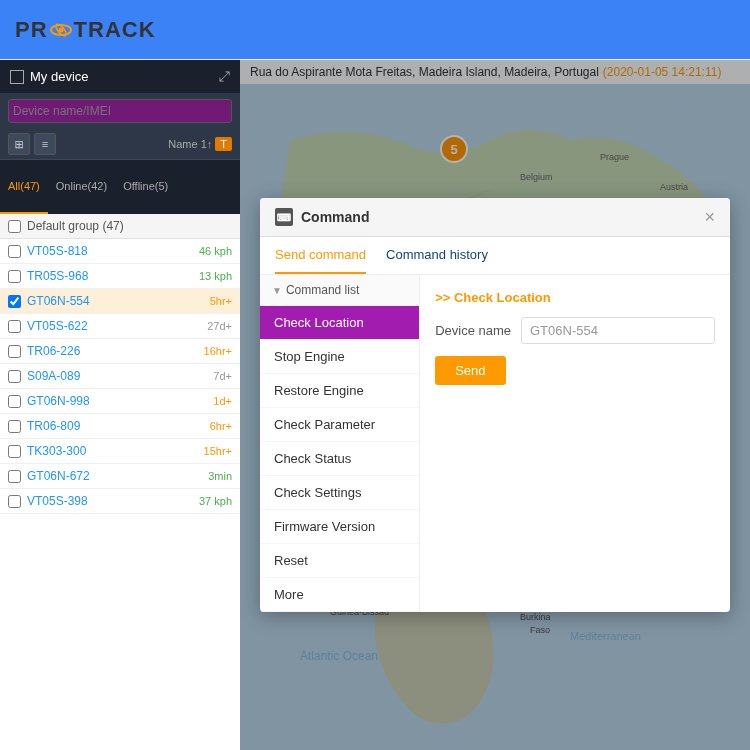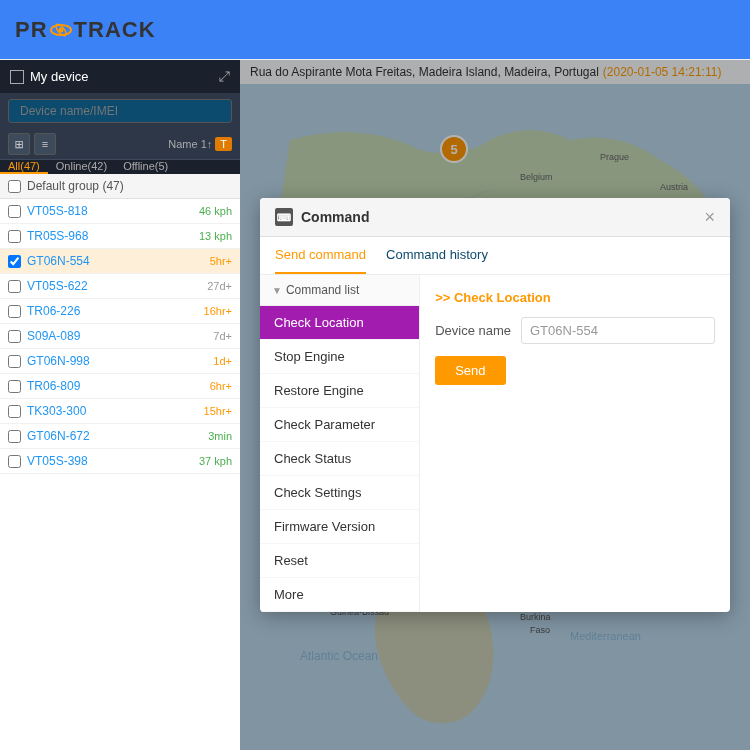--- a/index.html
+++ b/index.html
@@ -75,24 +75,24 @@
       height: 14px;
       border: 1px solid #aaa;
       display: inline-block;
     }
     .sidebar-search {
       padding: 6px 8px;
       background: #2d3748;
     }
     .sidebar-search input {
       width: 100%;
-      padding: 4px 11px;
+      padding: 4px 4px;
       border: 1px solid #555;
       border-radius: 3px;
-      background: #0c4a6e;
+      background: #701a75;
       color: #ccc;
       font-size: 12px;
       outline: none;
     }
     .sidebar-toolbar {
       padding: 4px 8px;
       display: flex;
       align-items: center;
       gap: 4px;
       background: #2d3748;
@@ -125,21 +125,21 @@
       padding: 1px 5px;
       border-radius: 2px;
       font-size: 11px;
     }
     .tabs-row {
       display: flex;
       background: #1a202c;
       font-size: 11px;
     }
     .tab-item {
-      padding: 0 8px;
+      padding: 20px 8px;
       color: #aaa;
       cursor: pointer;
     }
     .tab-item.active {
       color: #f90;
       border-bottom: 2px solid #f90;
     }
     .device-list {
       flex: 1;
       overflow-y: auto;

